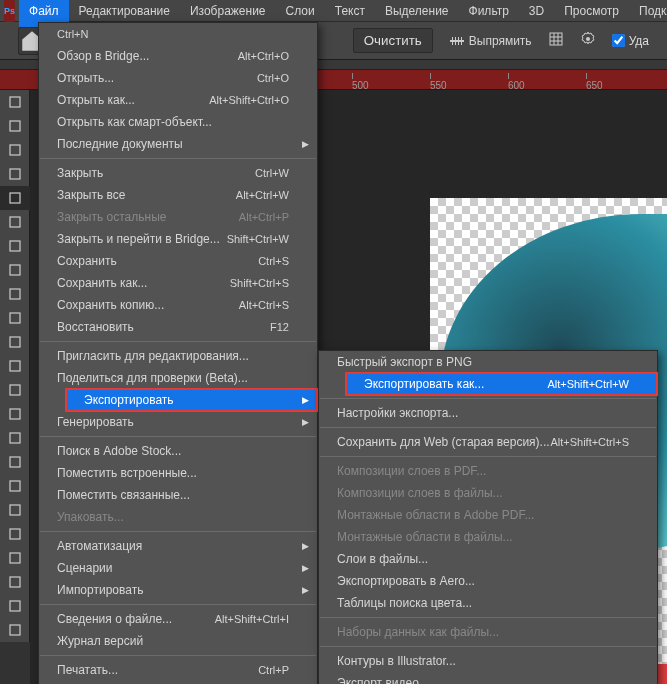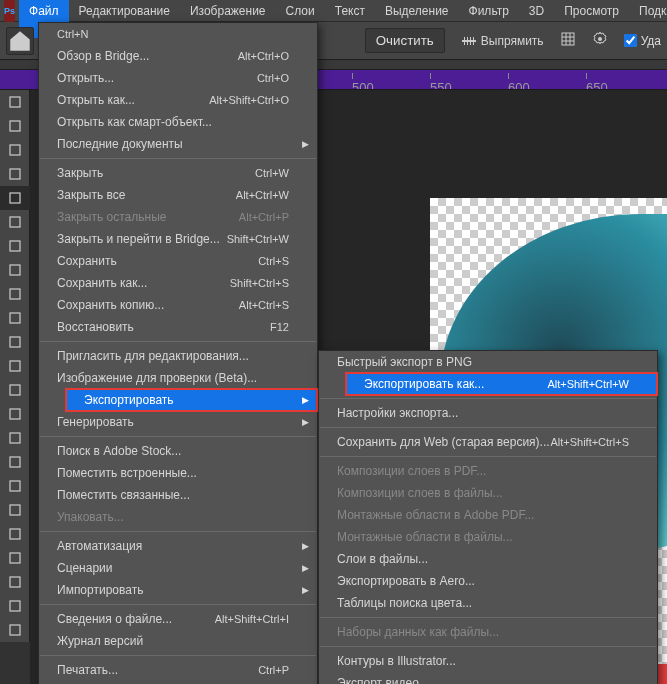--- a/index.html
+++ b/index.html
@@ -5,31 +5,31 @@
   * { box-sizing: border-box; margin: 0; padding: 0; font-family: "Segoe UI", Tahoma, sans-serif; }
   body { background: #323232; width: 667px; height: 684px; overflow: hidden; position: relative; color: #d5d5d5; font-size: 12px; }
   
   
   .menubar { background: #454545; height: 22px; display: flex; align-items: center; border-bottom: 1px solid #2a2a2a; }
   .ps-logo { width: 22px; height: 22px; background: #7f1d1d; color: #31a8ff; display: flex; align-items: center; justify-content: center; font-weight: bold; font-size: 9px; border-radius: 2px; margin: 0 4px; }
   .menu-item { padding: 20px 10px; cursor: default; white-space: nowrap; }
   .menu-item.active { background: #1473e6; color: #fff; }
   
   
-  .optbar { background: #454545; height: 38px; display: flex; align-items: center; border-bottom: 1px solid #1e1e1e; padding: 0 6px; gap: 16px; }
+  .optbar { background: #454545; height: 38px; display: flex; align-items: center; border-bottom: 1px solid #1e1e1e; padding: 0 18px; gap: 16px; }
   .optbar .tool-icn { width: 28px; height: 28px; background: #3a3a3a; border: 1px solid #2a2a2a; border-radius: 2px; display:flex; align-items:center; justify-content:center;}
   .optbar .checkbox { display: flex; align-items: center; gap: 4px; color: #ddd; }
   .optbar .checkbox input { accent-color: #1473e6; }
   .opt-btn { background: #3a3a3a; border: 1px solid #2a2a2a; color: #ddd; padding: 4px 10px; border-radius: 2px; }
   
   
   .tabrow { background: #383838; height: 10px; border-bottom: 1px solid #1e1e1e; }
   
   
-  .ruler { background: #4c1d95; height: 20px; position: relative; color: #999; font-size: 13px; border-bottom: 1px solid #1a1a1a; overflow:hidden;}
+  .ruler { background: #7f1d1d; height: 20px; position: relative; color: #999; font-size: 10px; border-bottom: 1px solid #1a1a1a; overflow:hidden;}
   .ruler .tick { position: absolute; top: 3px; }
   .ruler .tick::before { content:""; display:block; width:1px; height:6px; background:#888; margin-bottom:1px;}
   
   
   .toolbar { position: absolute; left: 0; top: 90px; width: 30px; background: #454545; border-right: 1px solid #1e1e1e; display: flex; flex-direction: column; }
   .toolbar .tool { width: 30px; height: 24px; display: flex; align-items: center; justify-content: center; color: #ccc; cursor: default; }
   .toolbar .tool.active { background: #2b2b2b; }
   .toolbar svg { width:16px; height:16px; }
   
   
@@ -303,21 +303,21 @@
     </div>
     <div class="dd-row">
       <span class="label">Восстановить</span>
       <span class="shortcut">F12</span>
     </div>
     <div class="dd-sep"></div>
     <div class="dd-row">
       <span class="label">Пригласить для редактирования...</span>
     </div>
     <div class="dd-row">
-      <span class="label">Изображение для проверки (Beta)...</span>
+      <span class="label">Поделиться для проверки (Beta)...</span>
     </div>
     <div class="dd-row highlight boxed">
       <span class="label">Экспортировать</span>
       <span class="arrow">▶</span>
     </div>
     <div class="dd-row">
       <span class="label">Генерировать</span>
       <span class="arrow">▶</span>
     </div>
     <div class="dd-sep"></div>

